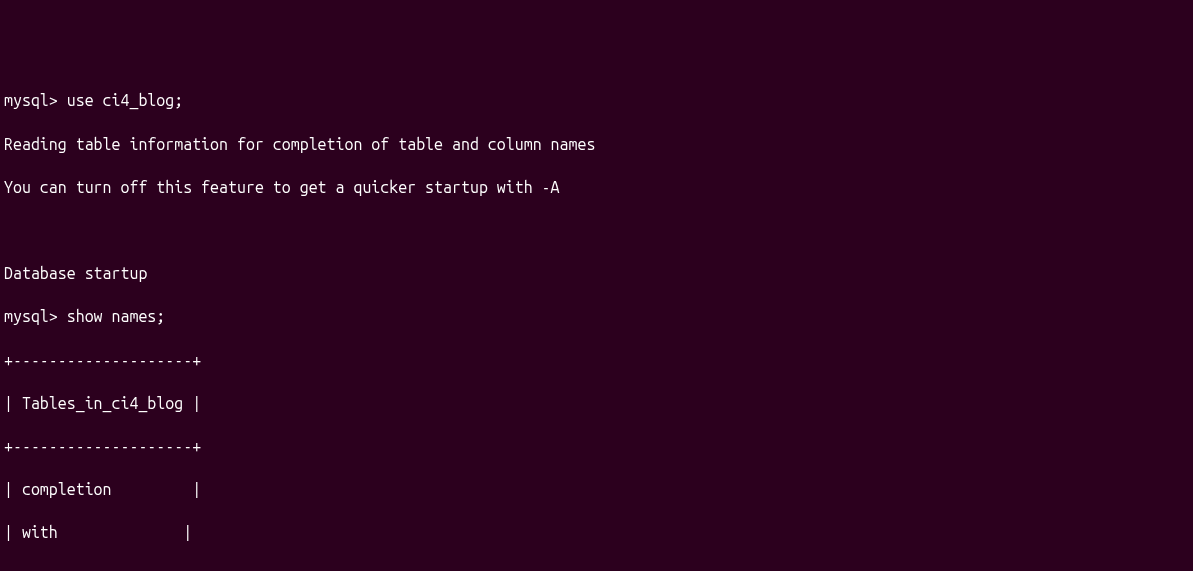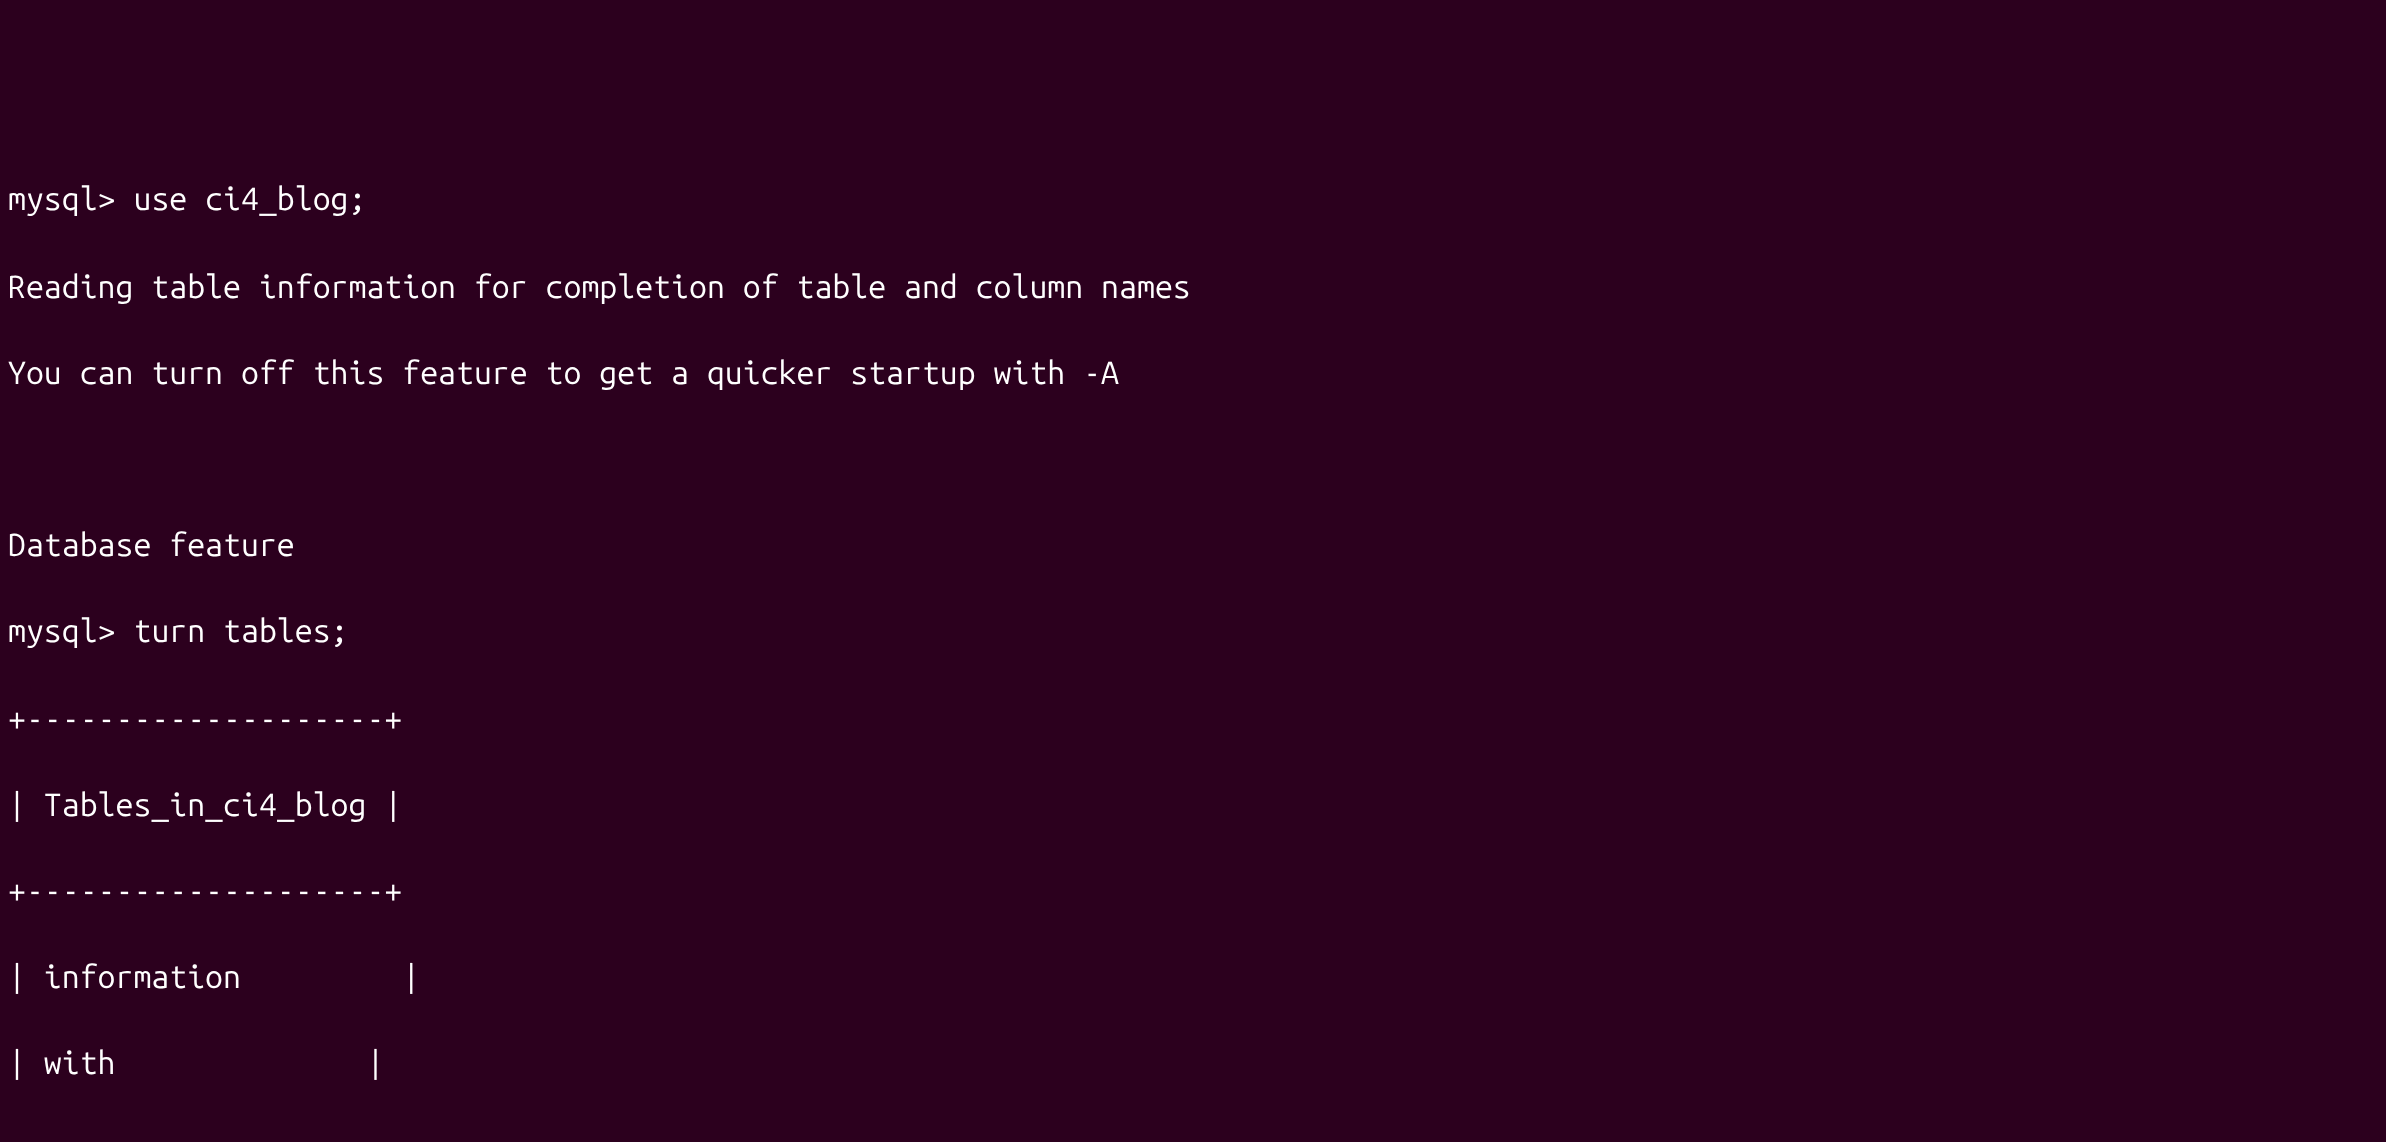--- a/index.html
+++ b/index.html
@@ -25,26 +25,26 @@
   </style>
 </head>
 <body>
 
 
 
 <div class="line"><span>mysql&gt;</span> <span>use ci4_blog;</span></div>
 <div class="line">Reading table information for completion of table and column names</div>
 <div class="line">You can turn off this feature to get a quicker startup with -A</div>
 <div class="line"> </div>
-<div class="line">Database feature</div>
-<div class="line"><span>mysql&gt;</span> <span>turn tables;</span></div>
+<div class="line">Database startup</div>
+<div class="line"><span>mysql&gt;</span> <span>show names;</span></div>
 <div class="line">+--------------------+</div>
 <div class="line">| Tables_in_ci4_blog |</div>
 <div class="line">+--------------------+</div>
-<div class="line">| information         |</div>
+<div class="line">| completion         |</div>
 <div class="line">| with              |</div>
 <div class="line">+--------------------+</div>
 
 
 
 
 
 
 
 

